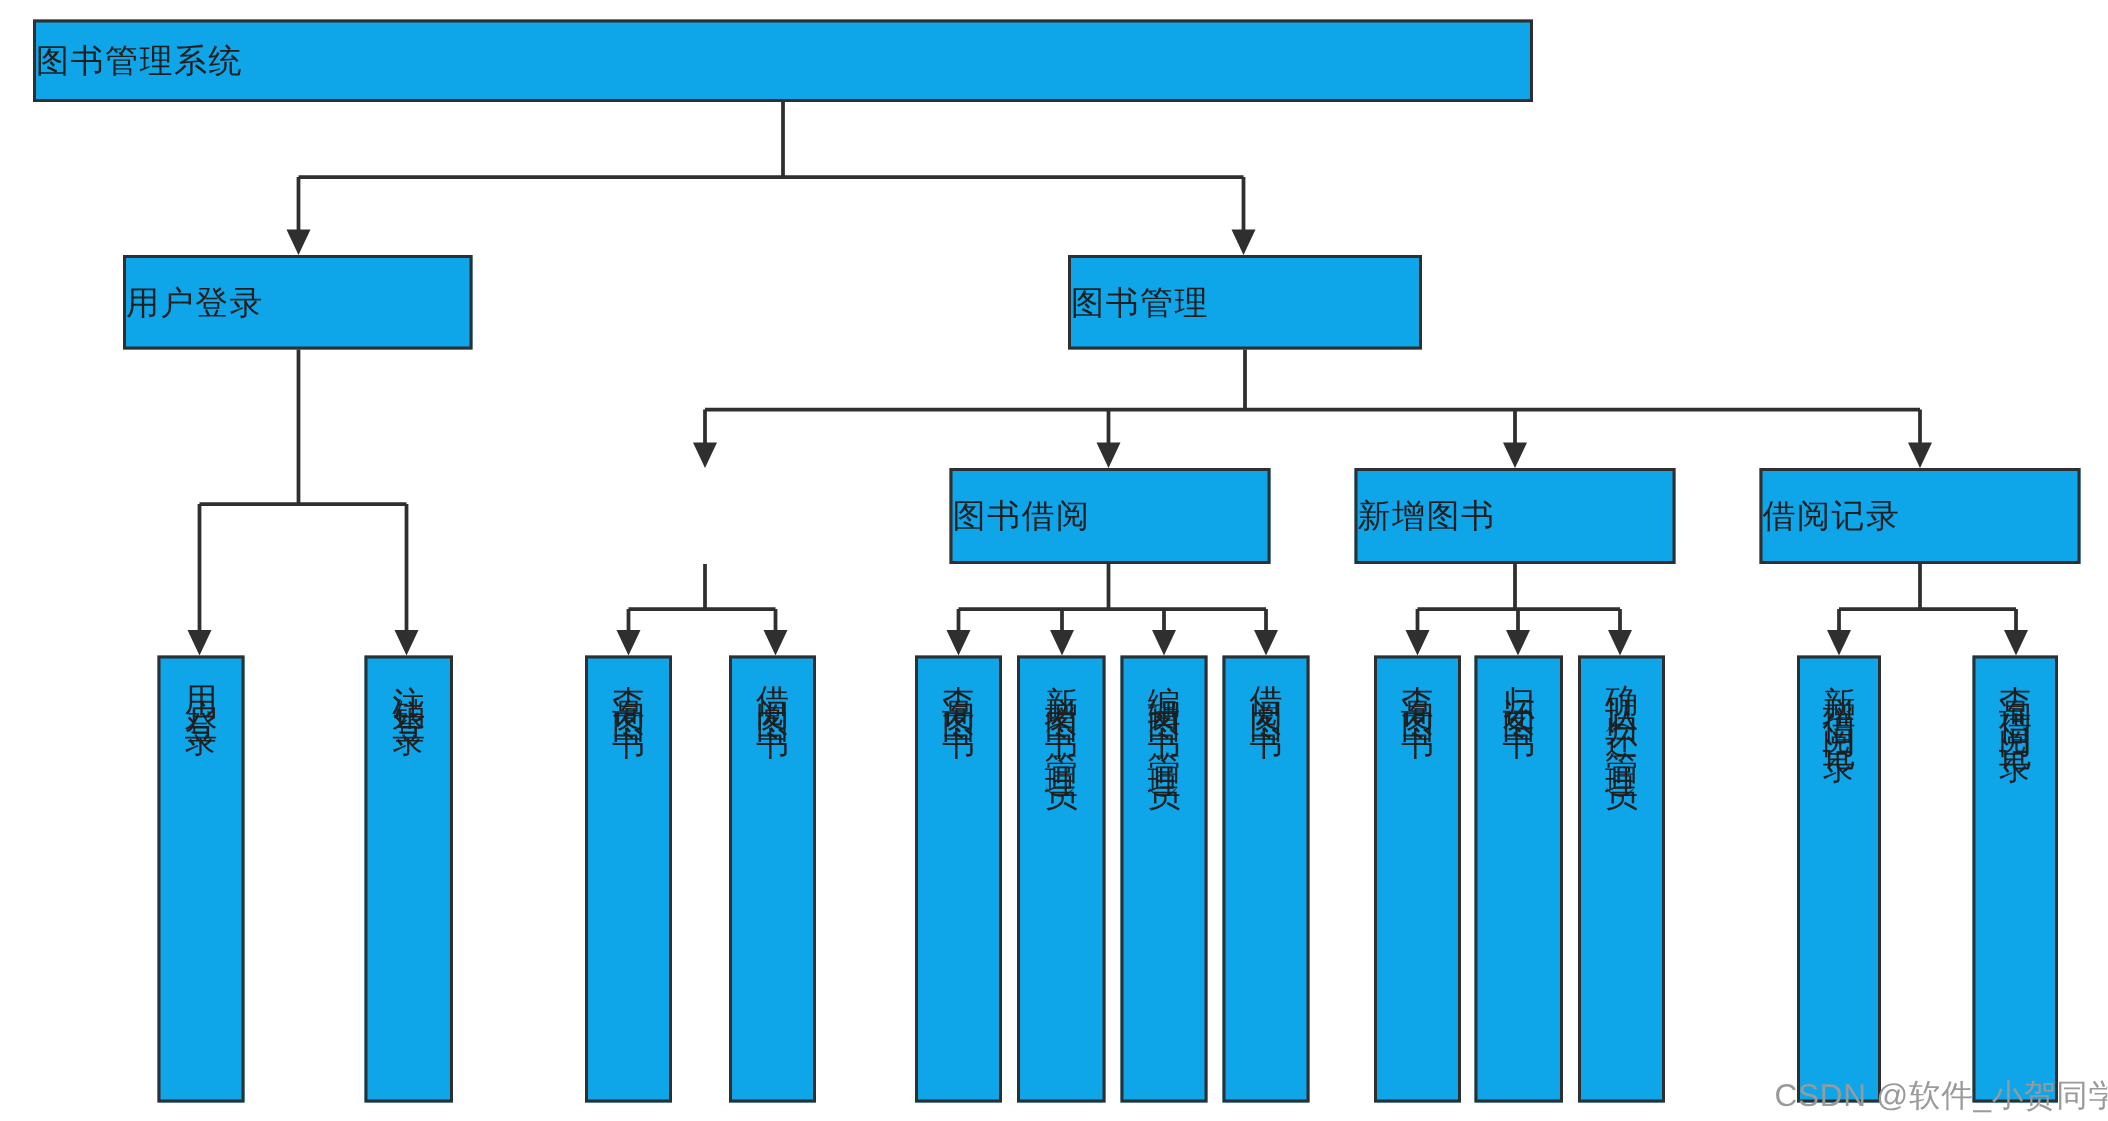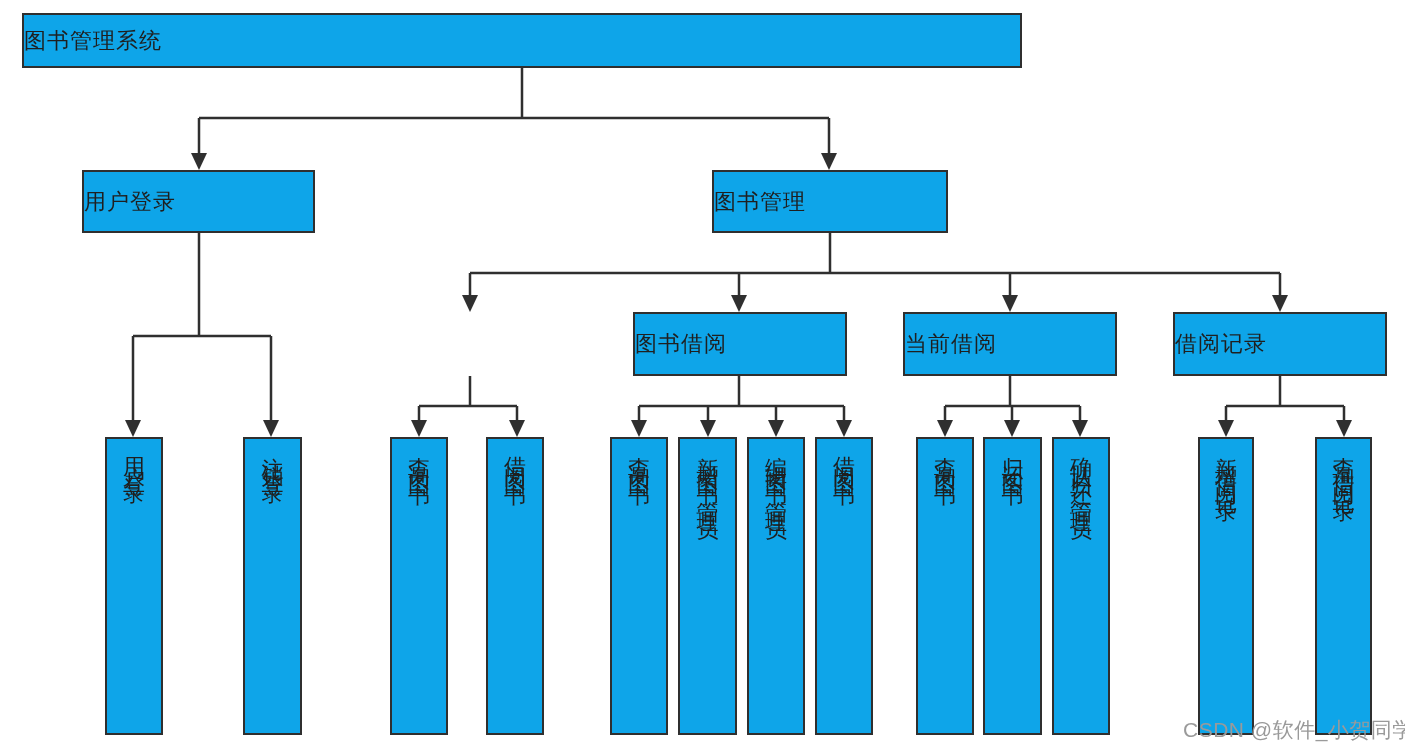--- a/index.html
+++ b/index.html
@@ -65,21 +65,21 @@
     <span>用户登录</span>
   </div>
   <div class="box h" id="l2b">
     <span>图书管理</span>
   </div>
 
   <div class="box h" id="l3b">
     <span>图书借阅</span>
   </div>
   <div class="box h" id="l3c">
-    <span>当前借阅</span>
+    <span>新增图书</span>
   </div>
   <div class="box h" id="l3d">
     <span>借阅记录</span>
   </div>
 
   <div class="box v leaf" id="f1">用户登录</div>
   <div class="box v leaf" id="f2">注销登录</div>
   <div class="box v leaf" id="f3">查询图书</div>
   <div class="box v leaf" id="f4">借阅图书</div>
   <div class="box v leaf" id="f5">查询图书</div>

